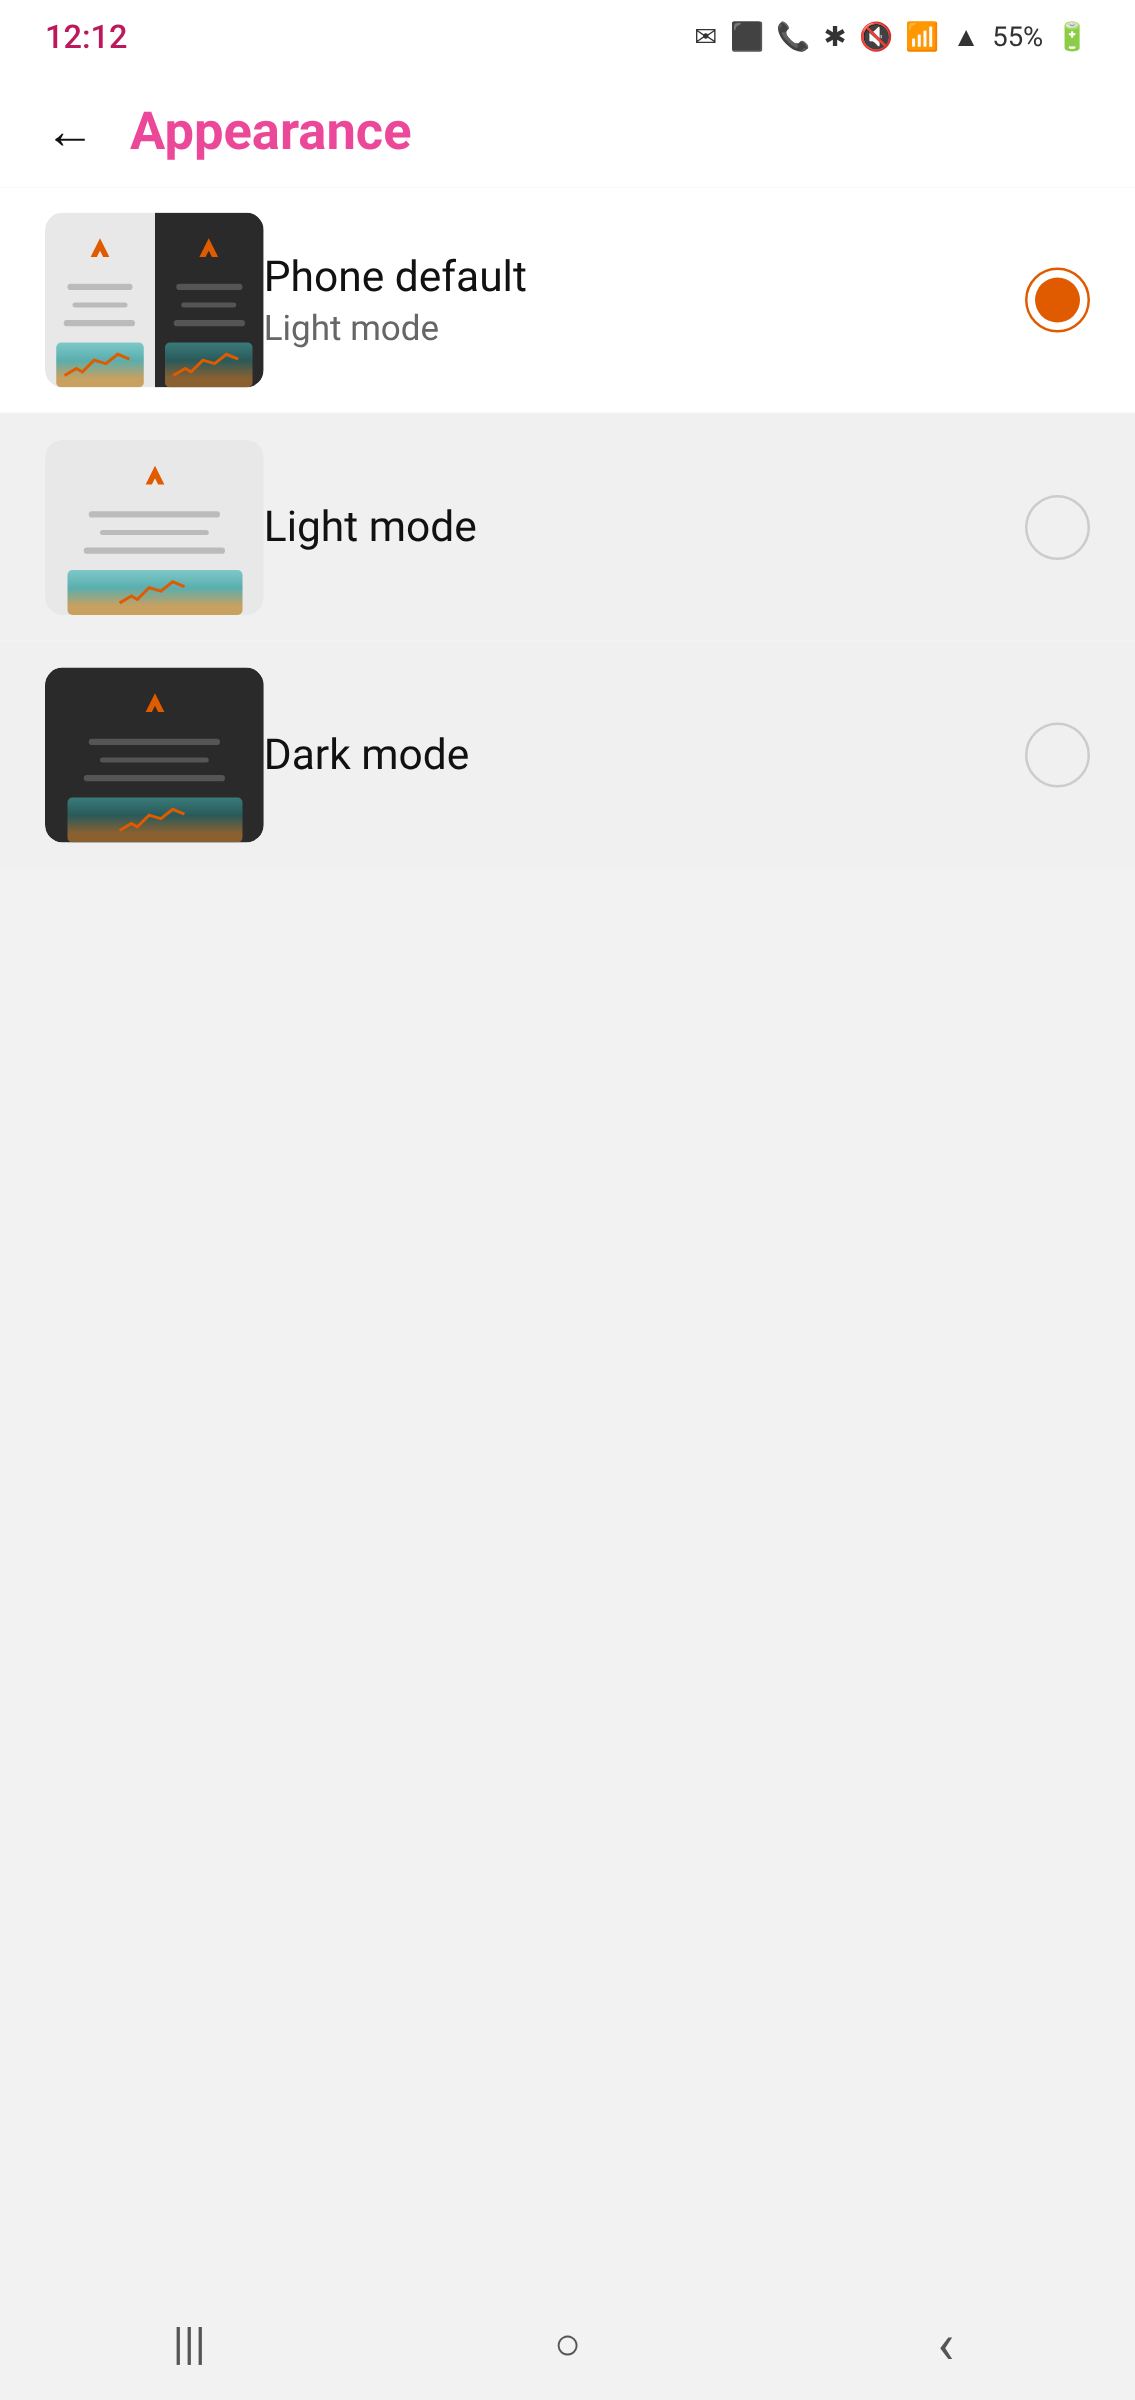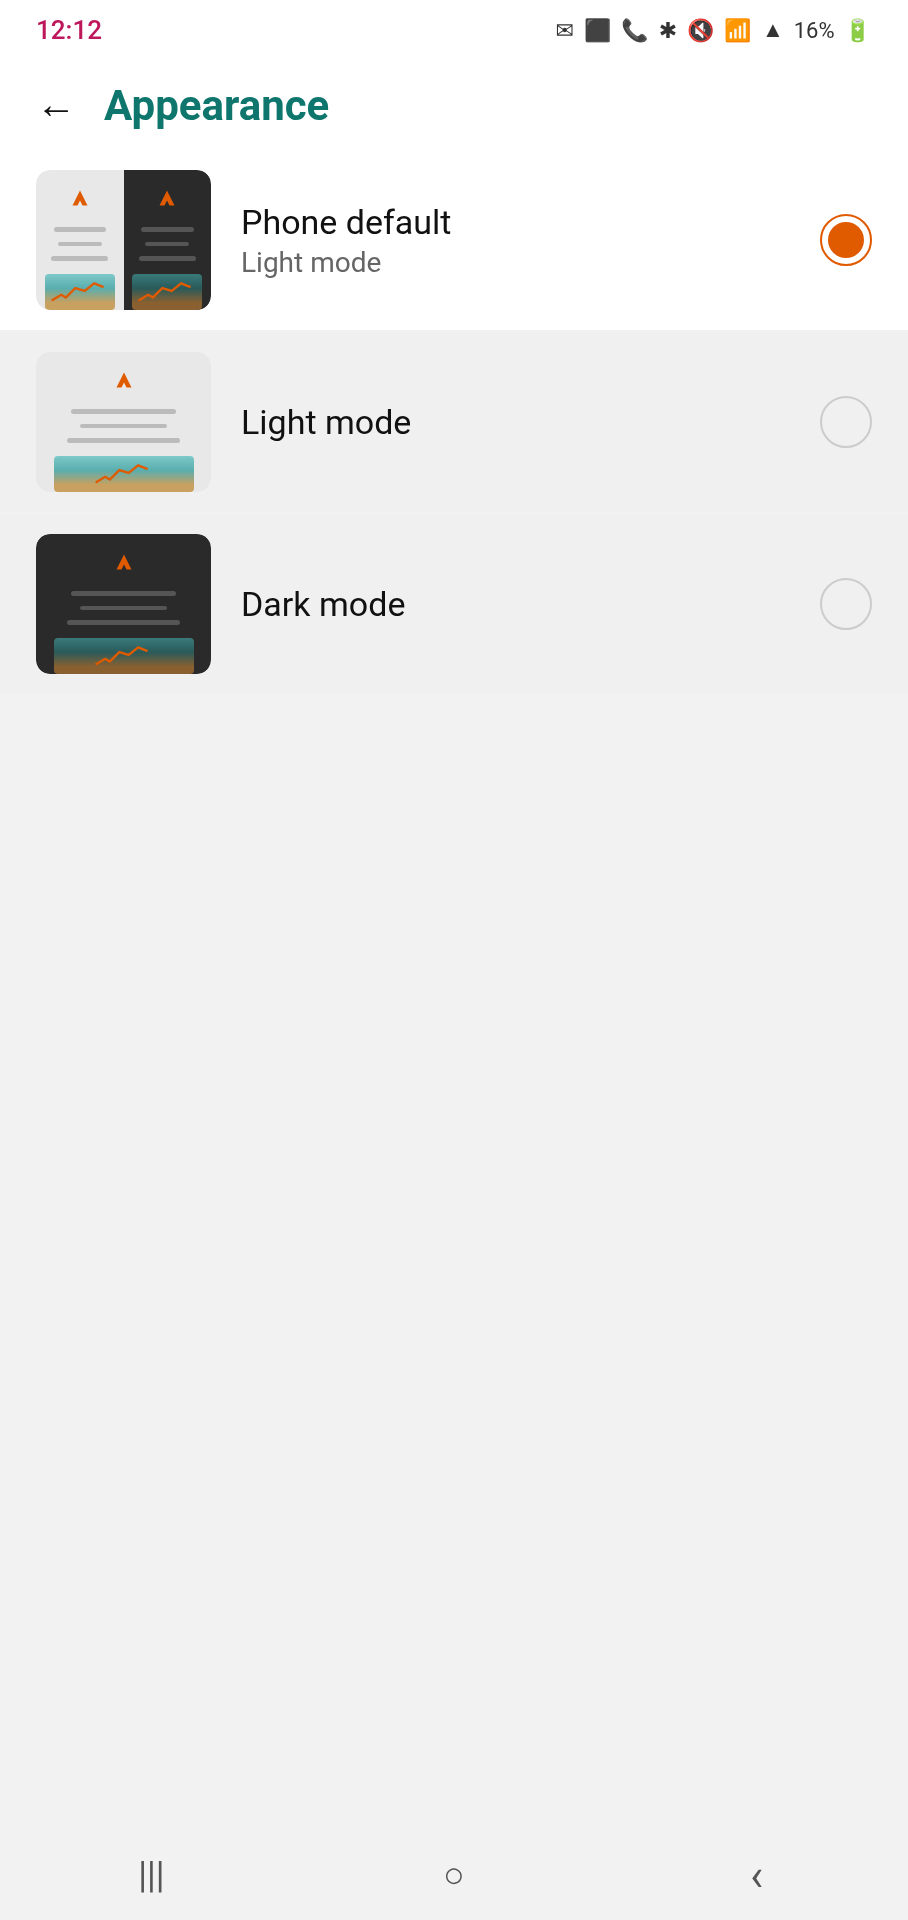--- a/index.html
+++ b/index.html
@@ -47,38 +47,37 @@
     }
     .back-btn {
       font-size: 40px;
       color: #111;
       cursor: pointer;
       line-height: 1;
     }
     .header-title {
       font-size: 42px;
       font-weight: 700;
-      color: #0f766e;
+      color: #ec4899;
     }
 
     
     .content {
       background: #f2f2f2;
       padding: 0;
     }
 
     
     .option-item {
       background: #f7f7f7;
       display: flex;
       align-items: center;
       padding: 20px 36px;
       margin-bottom: 4px;
       cursor: pointer;
-      gap: 30px;
       min-height: 160px;
     }
     .option-item:first-child {
       background: #ffffff;
     }
 
     
     .thumbnail {
       width: 175px;
       height: 140px;
@@ -247,21 +246,21 @@
 <div class="status-bar">
   <span class="status-time">12:12</span>
   <div class="status-icons">
     <span>✉</span>
     <span>⬛</span>
     <span>📞</span>
     <span>✱</span>
     <span>🔇</span>
     <span>📶</span>
     <span>▲</span>
-    <span>16%</span>
+    <span>55%</span>
     <span>🔋</span>
   </div>
 </div>
 
 <div class="header">
   <span class="back-btn">←</span>
   <span class="header-title">Appearance</span>
 </div>
 
 <div class="content">

